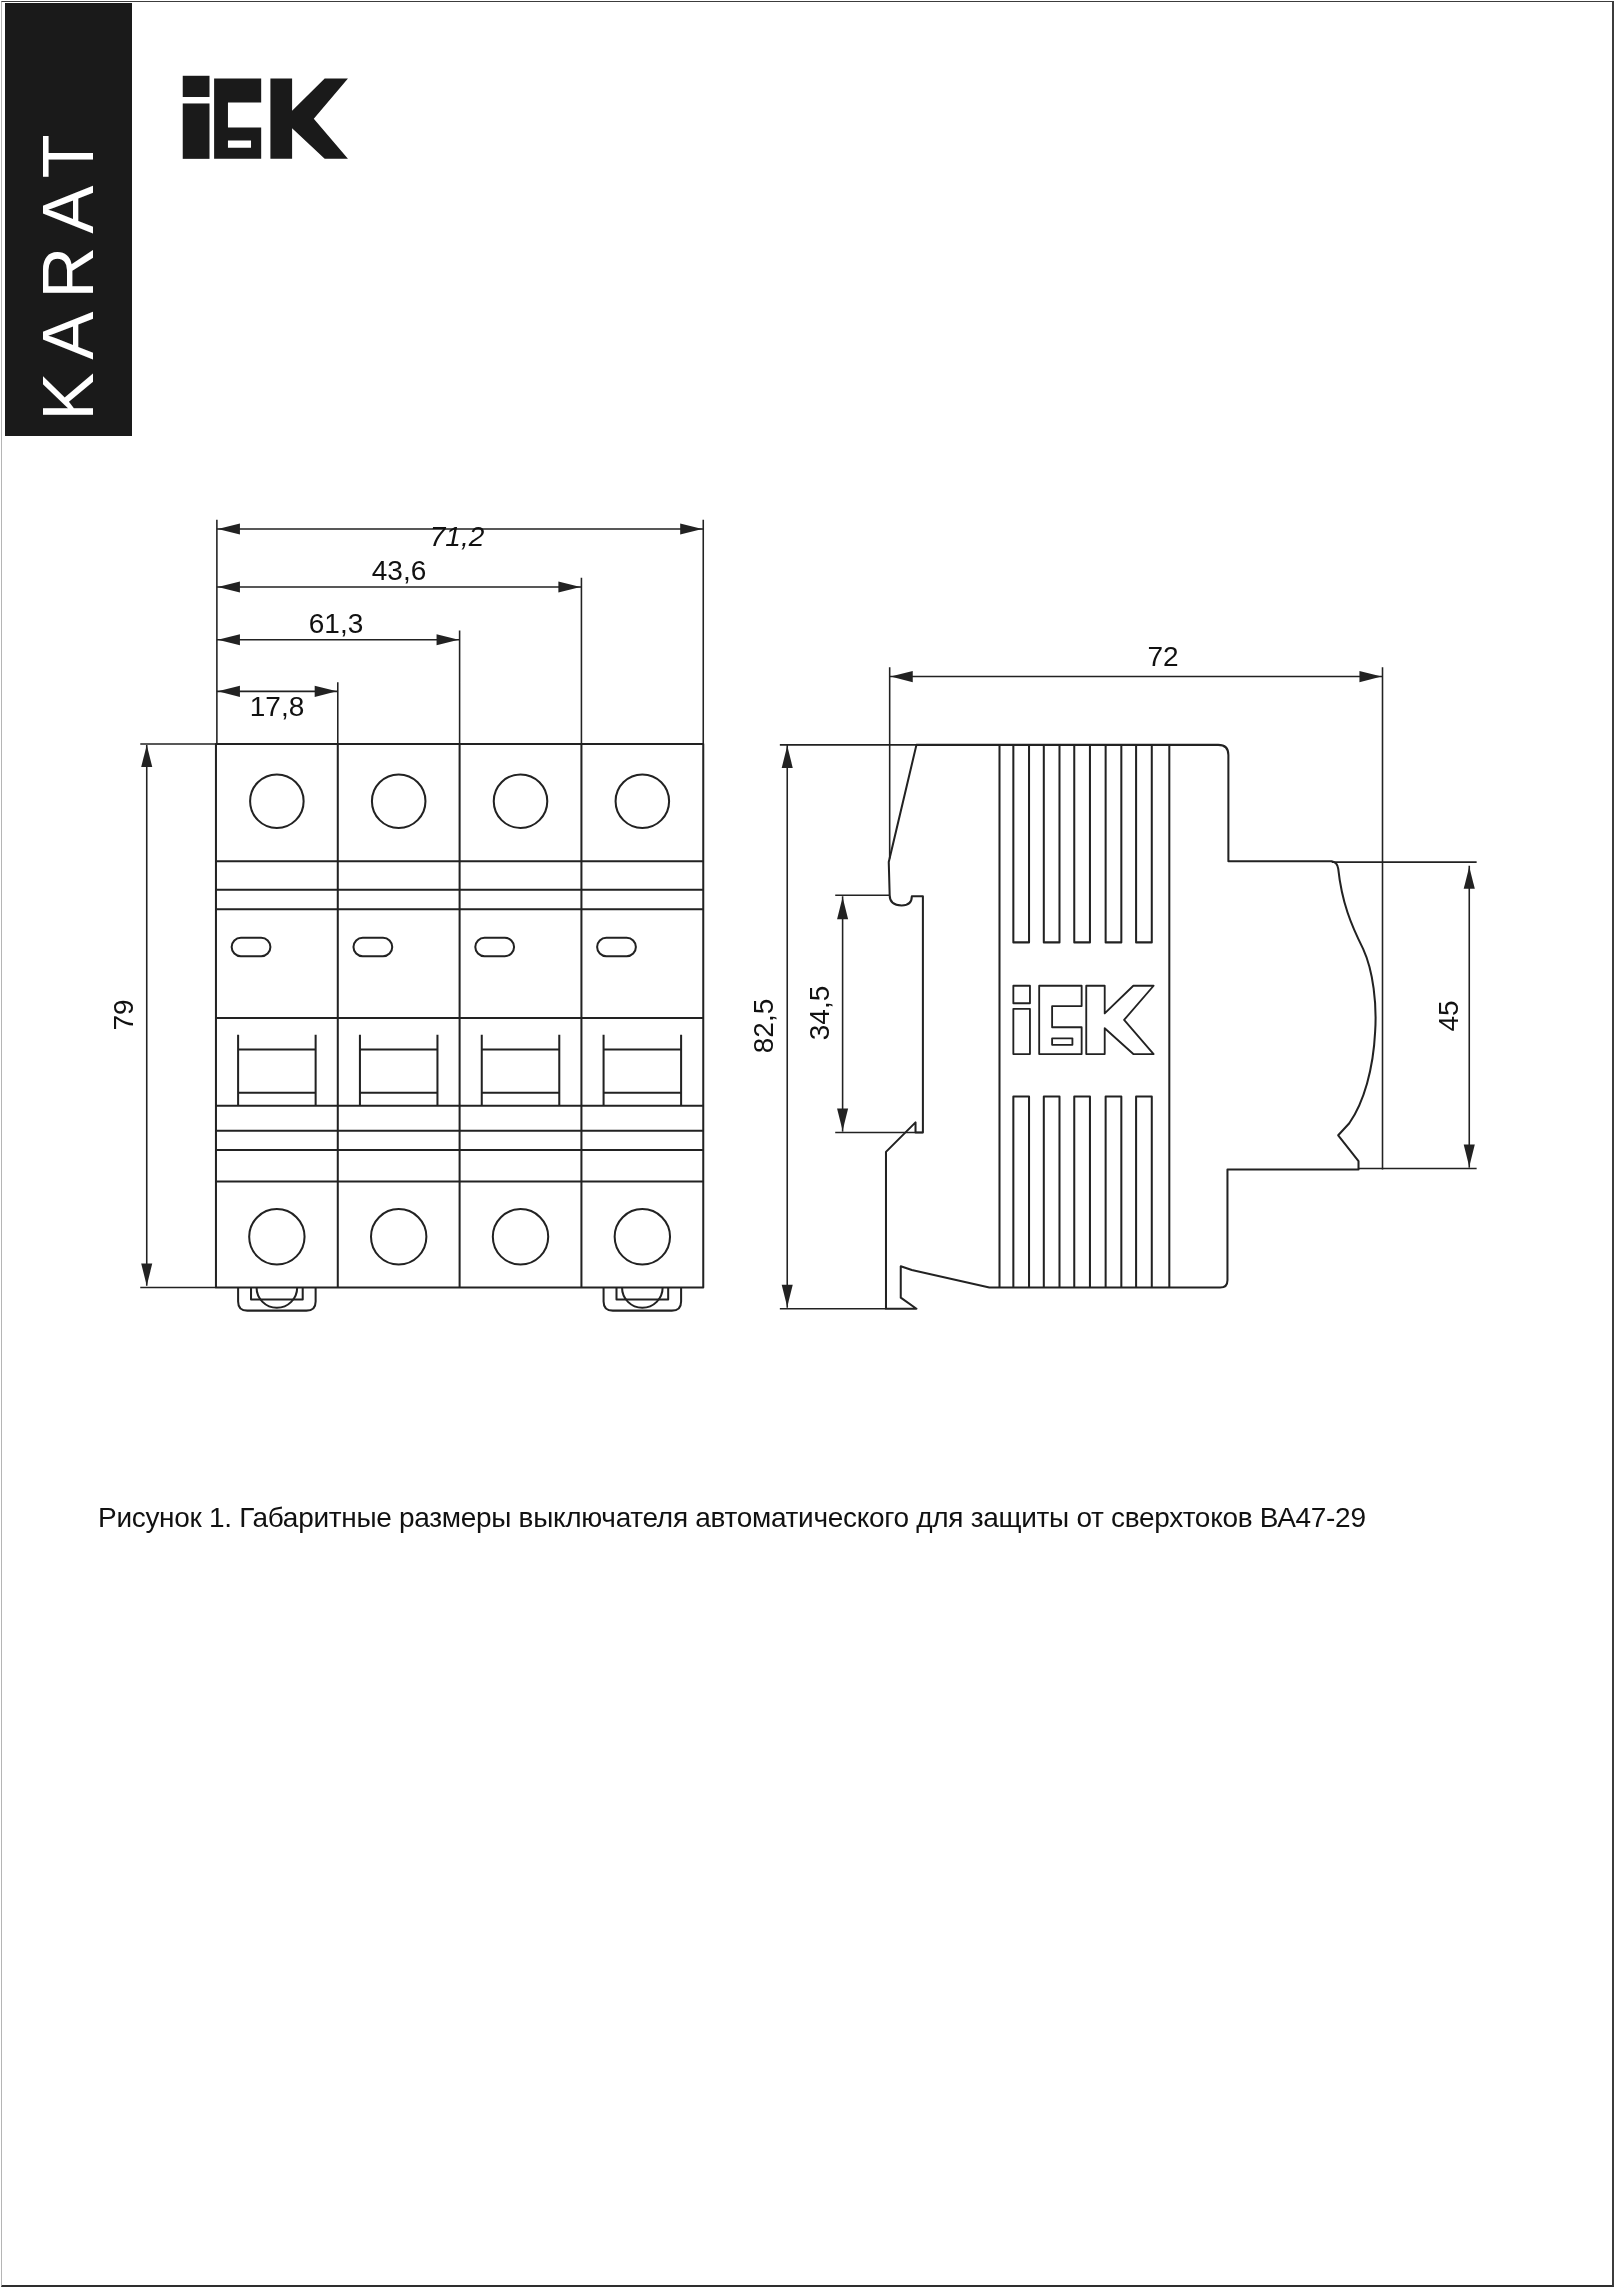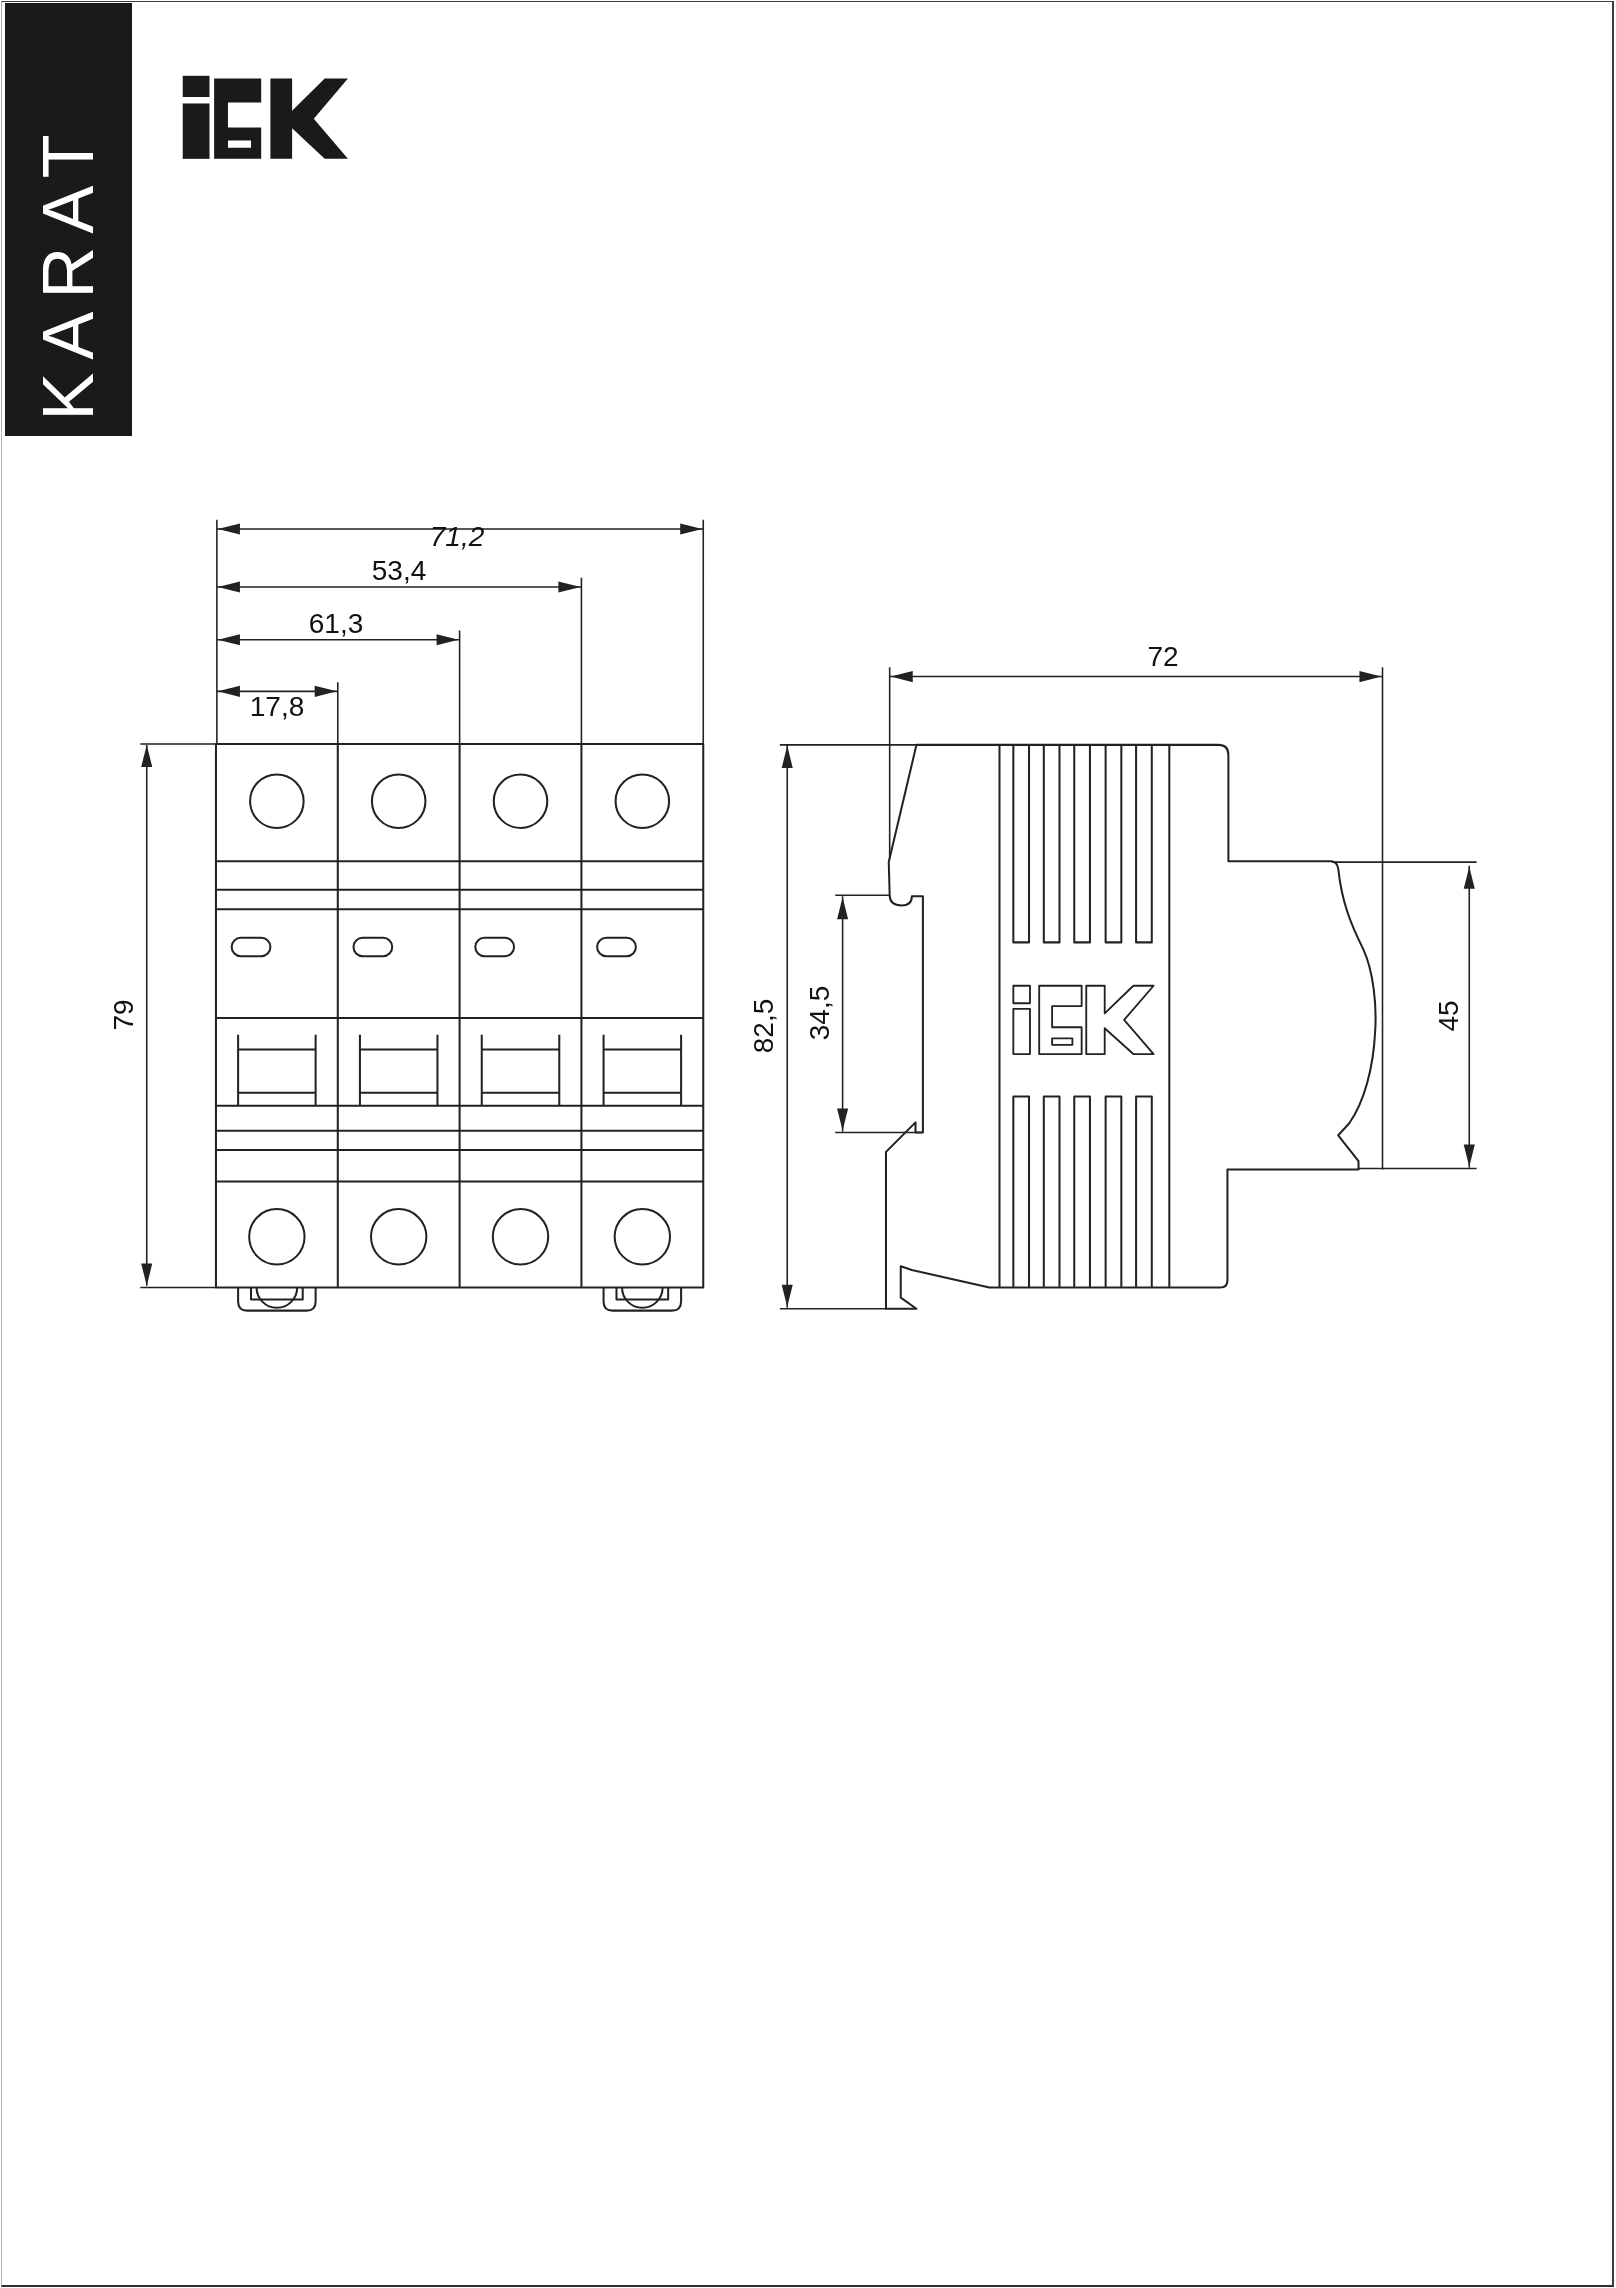--- a/index.html
+++ b/index.html
@@ -153,24 +153,25 @@
       <path d="M853,808 l-6,24 h12 Z"></path>
         <path d="M853,1416 l-6,-24 h12 Z"></path>
       <path d="M913,972 l-6,24 h12 Z"></path>
         <path d="M913,1225 l-6,-24 h12 Z"></path>
       <path d="M1592,939 l-6,24 h12 Z"></path>
         <path d="M1592,1264 l-6,-24 h12 Z"></path>
     </g>
   </svg>
 
   <span class="dim" style="left:457px;top:537px;font-style:italic;">71,2</span>
-  <span class="dim" style="left:399px;top:571px;">53,4</span>
+  <span class="dim" style="left:399px;top:571px;">43,6</span>
   <span class="dim" style="left:336px;top:624px;">61,3</span>
   <span class="dim" style="left:277px;top:675px;margin-top:32px;">17,8</span>
   <span class="dim rot" style="left:124px;top:1015px;">79</span>
   <span class="dim" style="left:1163px;top:657px;">72</span>
   <span class="dim rot" style="left:764px;top:1026px;">82,5</span>
   <span class="dim rot" style="left:820px;top:1013px;">34,5</span>
   <span class="dim rot" style="left:1449px;top:1016px;">45</span>
 
+  <div class="caption">Рисунок 1. Габаритные размеры выключателя автоматического для защиты от сверхтоков ВА47-29</div>
 
 </div>
 
 
 </body></html>

